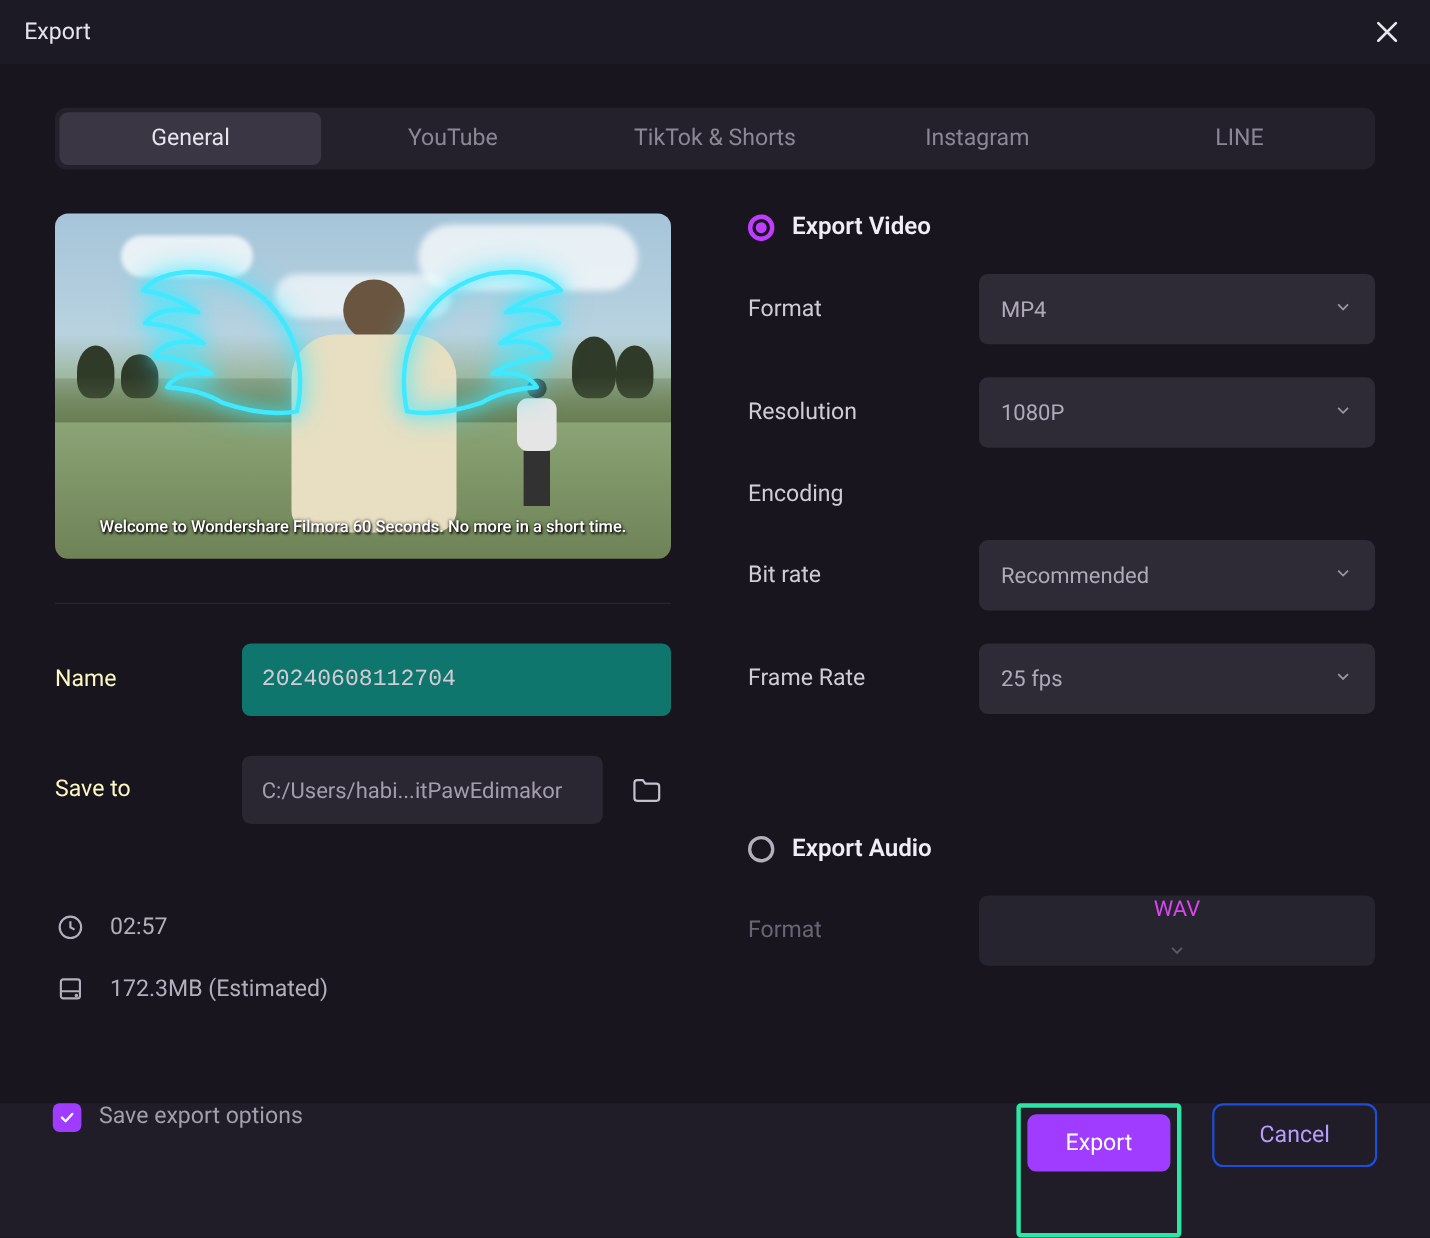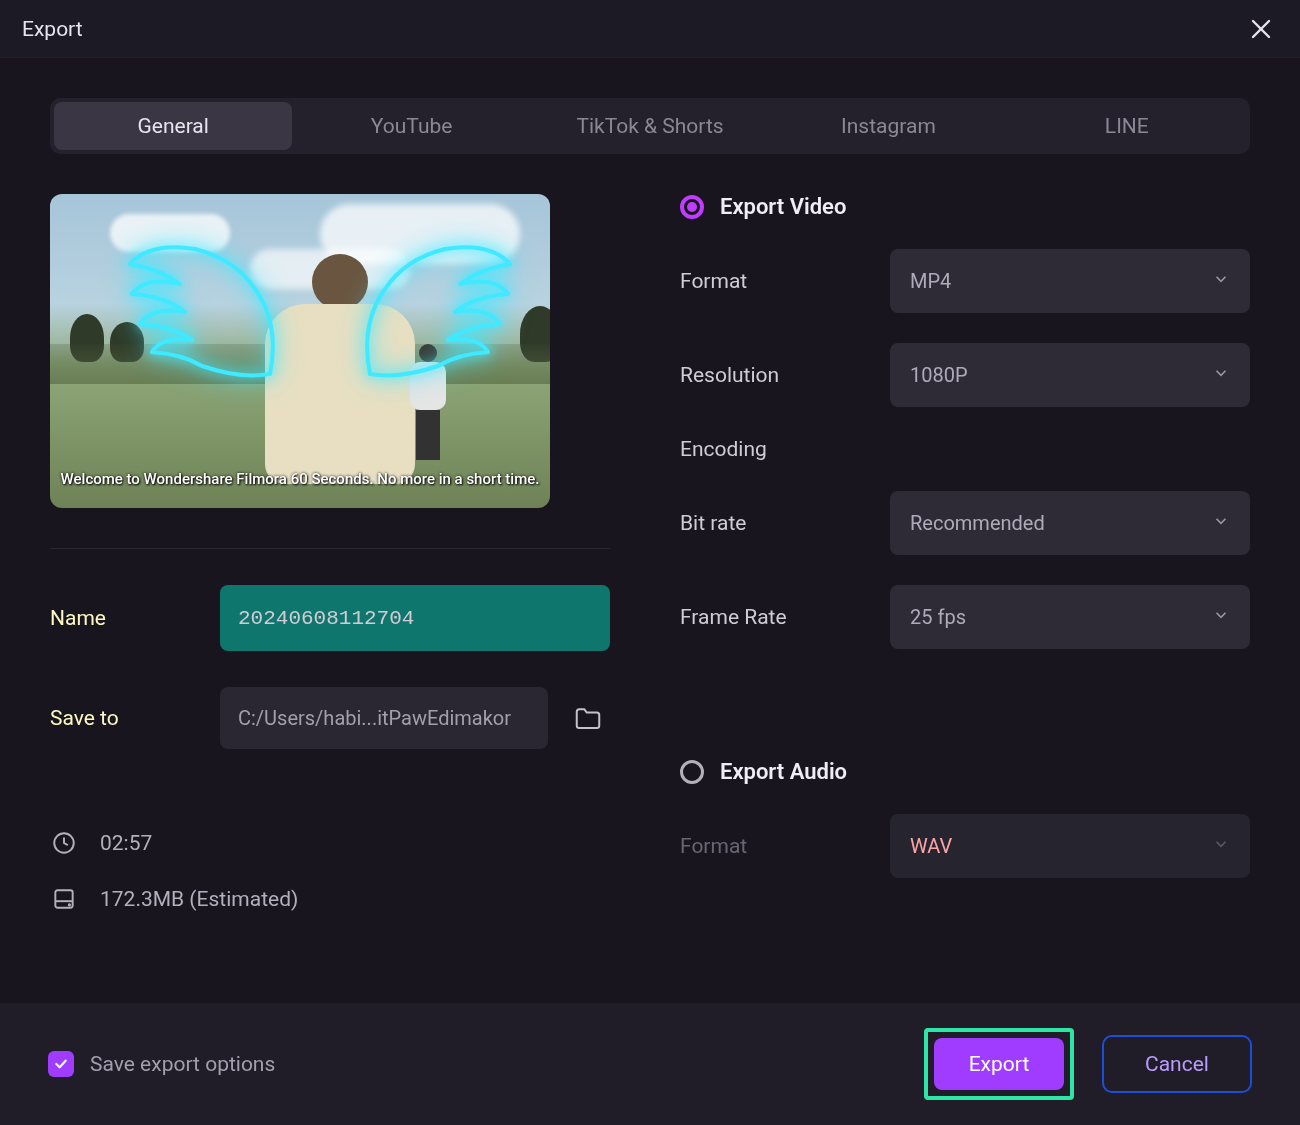--- a/index.html
+++ b/index.html
@@ -66,21 +66,21 @@
     display: flex;
     margin-top: 40px;
     gap: 70px;
   }
 
   .left { width: 560px; }
   .right { flex: 1; }
 
   
   .preview {
-    width: 500px;
+    width: 560px;
     height: 314px;
     border-radius: 12px;
     overflow: hidden;
     position: relative;
     background: linear-gradient(to bottom, #a6c5d9 0%, #b8d2e0 35%, #8fa87a 55%, #6e8256 100%);
   }
   .preview .cloud1 { position:absolute; top:20px; left:60px; width:120px; height:38px; background: rgba(255,255,255,0.75); border-radius: 30px; filter: blur(2px);}
   .preview .cloud2 { position:absolute; top:10px; right:30px; width:200px; height:60px; background: rgba(255,255,255,0.72); border-radius: 40px; filter: blur(3px);}
   .preview .cloud3 { position:absolute; top:55px; left:200px; width:160px; height:40px; background: rgba(255,255,255,0.65); border-radius: 40px; filter: blur(3px);}
   .preview .horizon { position:absolute; top:150px; left:0; right:0; height:40px; background: linear-gradient(to bottom, rgba(60,70,50,0.2), rgba(90,110,70,0.7)); }
@@ -224,35 +224,36 @@
     background: #2e2b37;
     border-radius: 8px;
     padding: 0 20px;
     display:flex; align-items:center; justify-content:space-between;
     font-size: 20px;
     color: #b0aab8;
     cursor:pointer;
   }
   .select.disabled {
     background: #26242e;
-    color: #fca5a5;
+    color: #d946ef;
     cursor:default;
+    flex-direction:column;
   }
   .select .chev svg { stroke: #9a94a3; }
   .select.disabled .chev svg { stroke: #5e5968; }
 
   .audio-section { margin-top: 110px; }
 
   
   .footer {
     position:absolute;
     left:0; right:0; bottom:0;
     height: 122px;
     background: #201d28;
-    display:flex; align-items:center;
+    display:flex; 
     padding: 0 48px;
   }
   .checkbox {
     width: 26px; height: 26px;
     border-radius: 6px;
     background: #a03cff;
     display:flex; align-items:center; justify-content:center;
     margin-right: 16px;
     cursor:pointer;
   }

